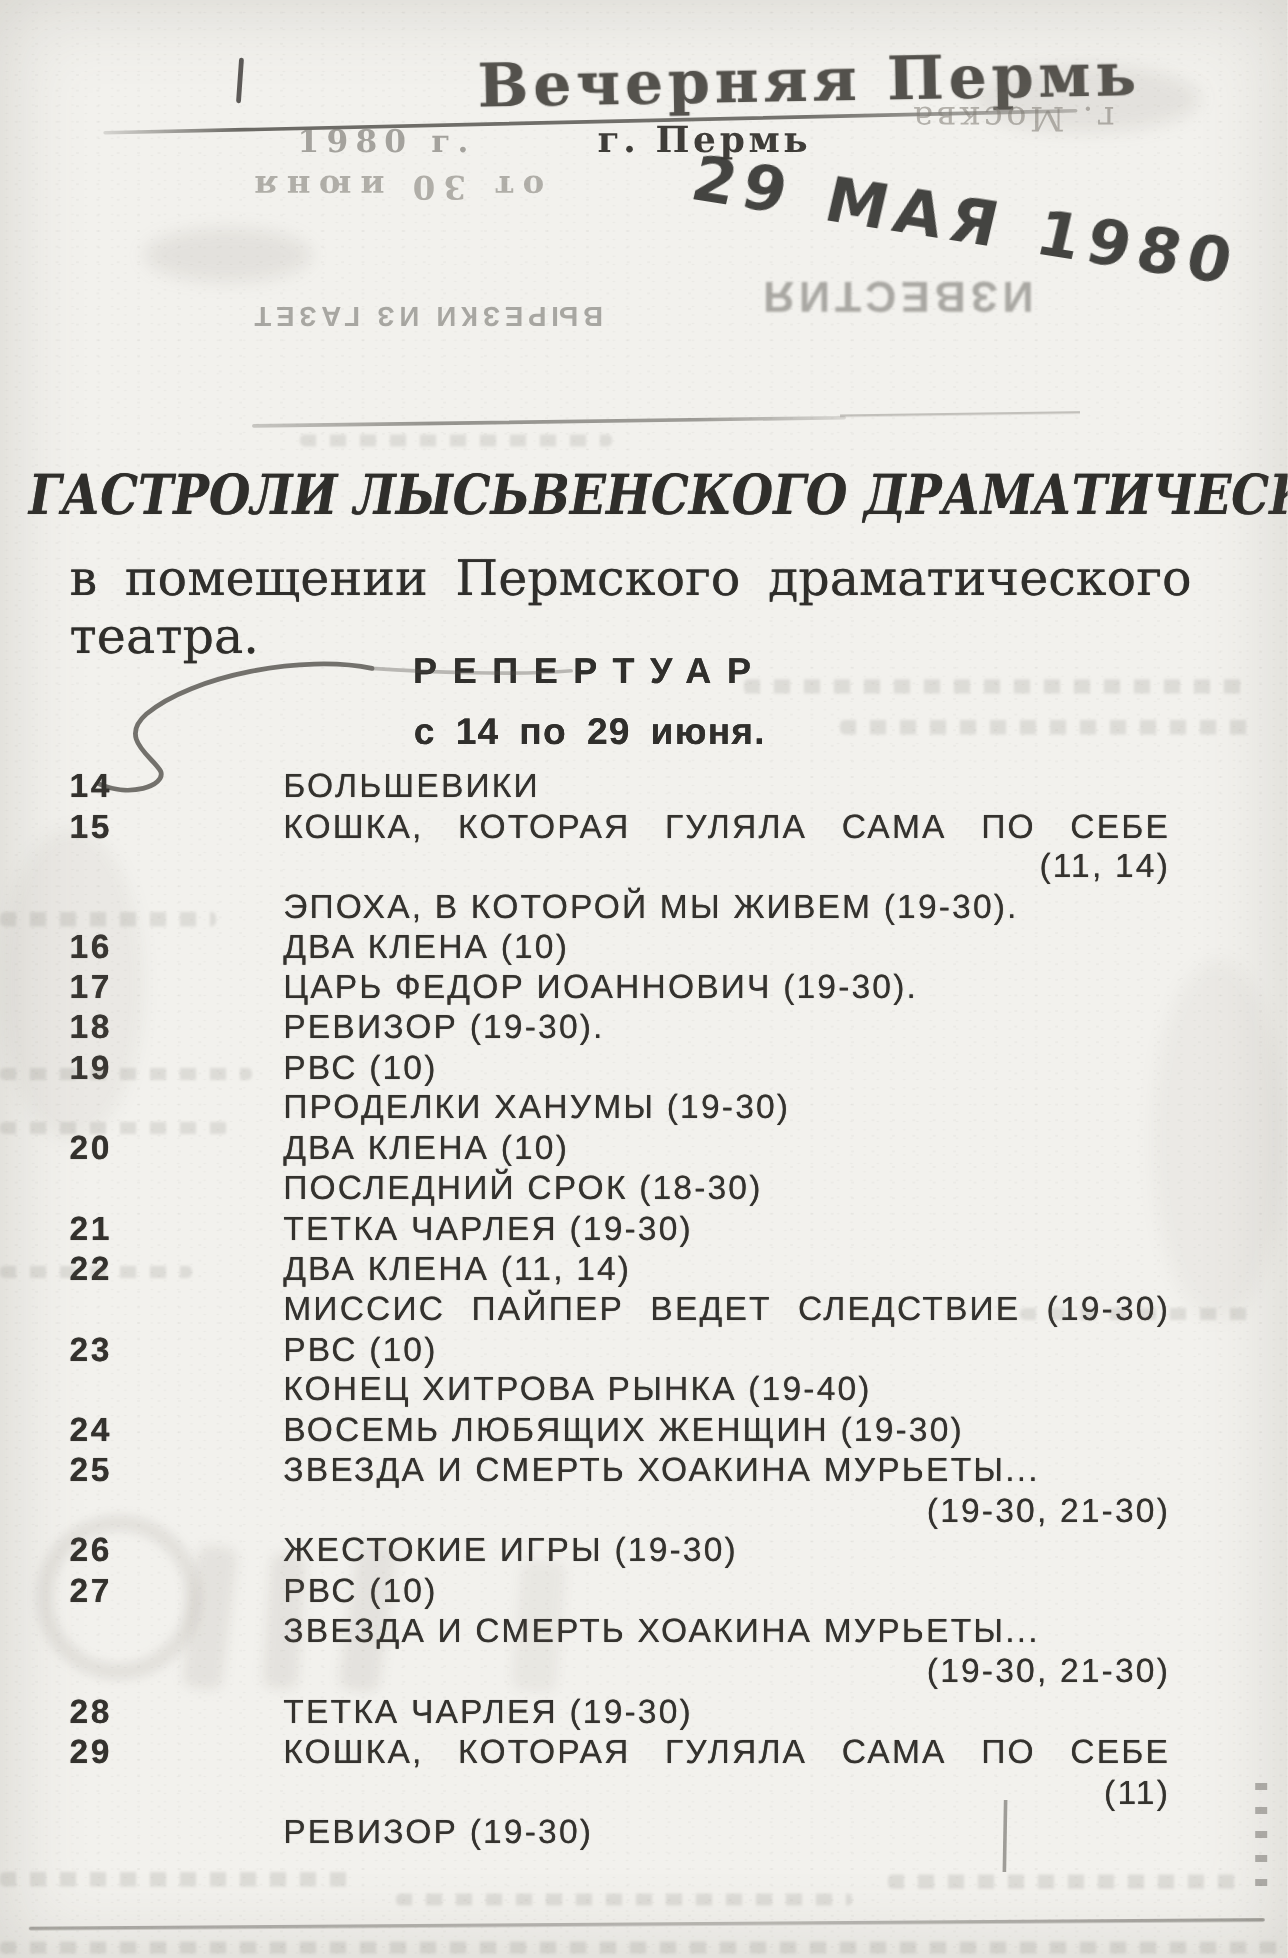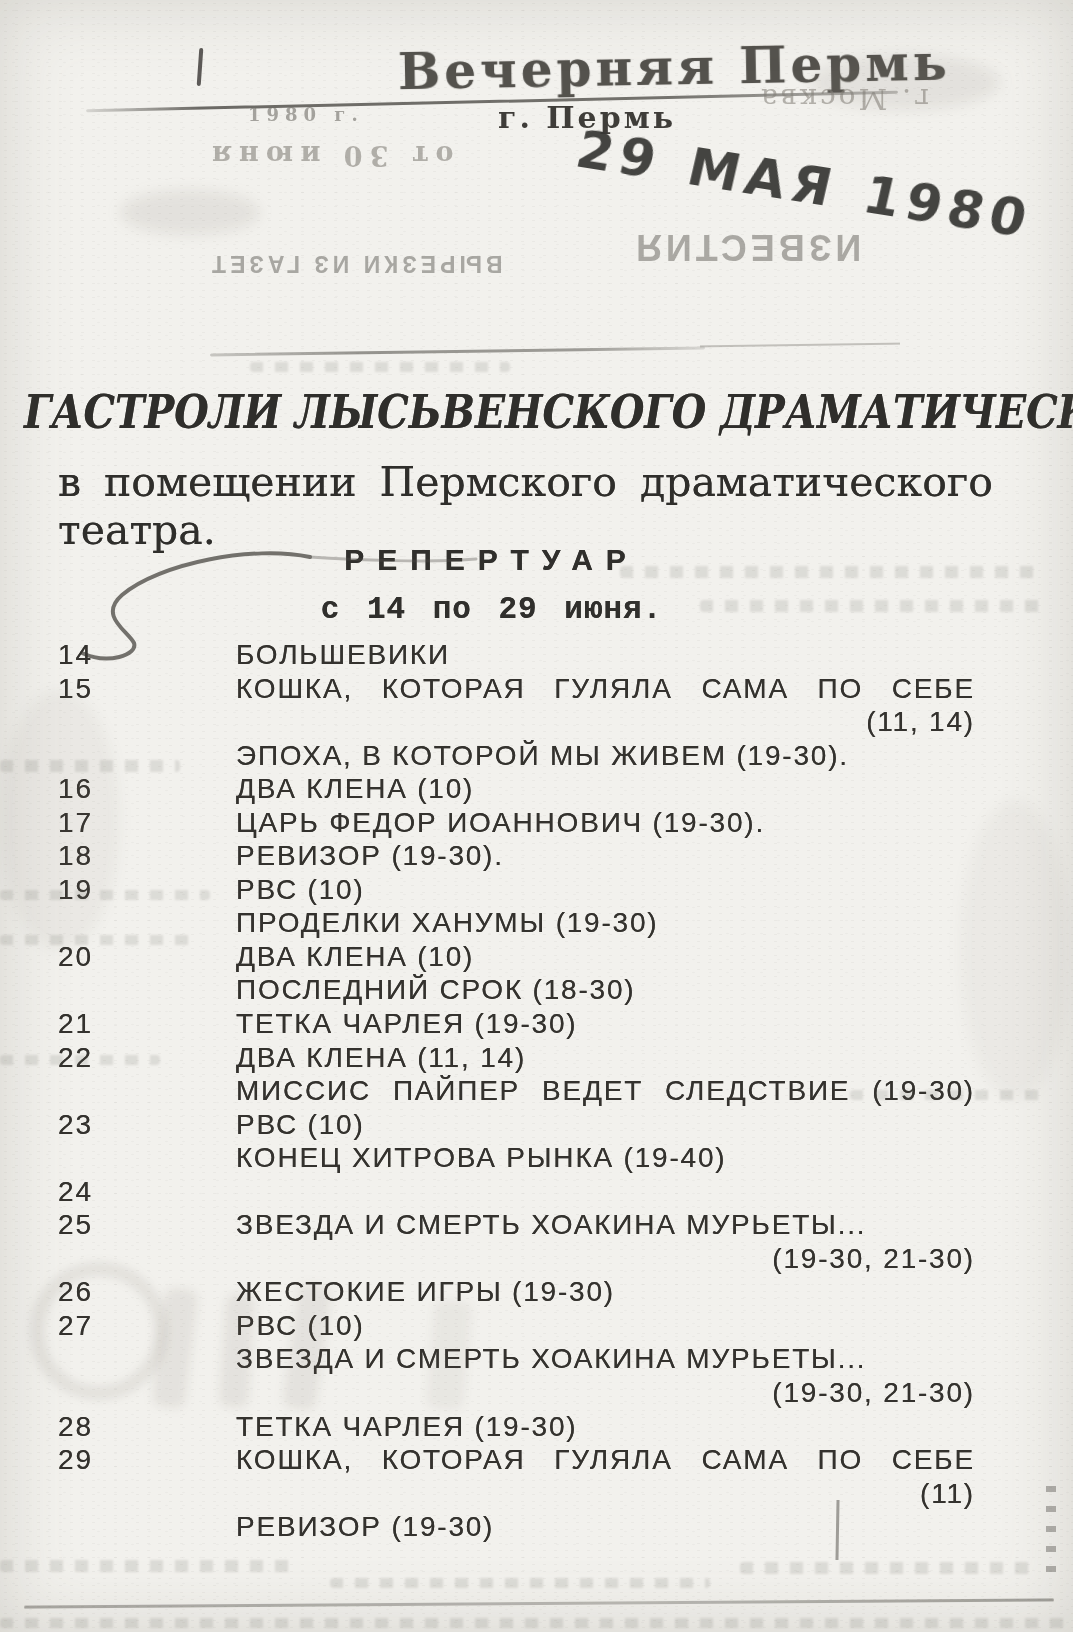--- a/index.html
+++ b/index.html
@@ -24,21 +24,21 @@
     letter-spacing:4px;color:#54524d;white-space:nowrap;
     transform:rotate(-1deg);filter:blur(.4px);
     text-shadow:0 0 1px rgba(60,58,52,.5);
   }
   .city{
     left:498px;top:100px;font-family:"DejaVu Serif", serif;font-weight:700;
     font-size:30px;letter-spacing:3px;color:#3f3d39;filter:blur(.3px);white-space:nowrap;
   }
   .year-note{
     left:248px;top:104px;font-family:"DejaVu Serif", serif;font-weight:700;
-    font-size:18px;letter-spacing:6px;color:rgba(112,110,103,.6);filter:blur(.6px);white-space:nowrap;
+    font-size:26px;letter-spacing:6px;color:rgba(112,110,103,.6);filter:blur(.6px);white-space:nowrap;
   }
   .bleed-june{
     left:205px;top:140px;font-family:"DejaVu Serif", serif;font-weight:700;
     font-size:27px;letter-spacing:7px;color:rgba(122,119,112,.55);
     transform:rotate(180deg);filter:blur(.6px);white-space:nowrap;
   }
   .bleed-moscow{
     left:758px;top:82px;font-family:"DejaVu Serif", serif;font-weight:500;
     font-size:28px;letter-spacing:3px;color:rgba(132,129,122,.58);
     transform:rotate(180deg);filter:blur(.5px);white-space:nowrap;
@@ -89,30 +89,29 @@
   
   .rep-heading{
     left:0;right:90px;top:543px;text-align:center;
     font-weight:700;font-size:30px;letter-spacing:13px;color:#302f2c;
     text-shadow:0 0 .5px rgba(48,47,44,.9);
   }
   .rep-range{
     left:0;right:90px;top:592px;text-align:center;
     font-weight:700;font-size:31px;letter-spacing:1px;word-spacing:7px;color:#302f2c;
     text-shadow:0 0 .5px rgba(48,47,44,.9);
-    font-family:Liberation Mono, monospace;
   }
   .squiggle{left:48px;top:543px;opacity:.78;}
 
   
   .rows{left:0;right:0;top:639px;}
   .row{position:relative;height:33.55px;}
   .row .day{
     position:absolute;left:58px;top:0;
-    font-weight:400;font-size:28px;letter-spacing:2px;color:#34322e;
+    font-weight:700;font-size:28px;letter-spacing:2px;color:#34322e;
     text-shadow:0 0 .6px rgba(52,50,46,.85);
   }
   .row .t{
     position:absolute;left:236px;right:98px;top:0;display:block;
     font-weight:400;font-size:28px;letter-spacing:1.8px;color:#34322e;
     white-space:nowrap;overflow:visible;
     text-shadow:0 0 .6px rgba(52,50,46,.85);
   }
   .row.r-just .t{white-space:normal;text-align:justify;text-align-last:justify;}
   .row.r-right .t{text-align:right;}
@@ -208,20 +207,21 @@
     </div>
   <div class="row">
       <span class="day">23</span>
       <span class="t">РВС (10)</span>
     </div>
   <div class="row">
       <span class="t">КОНЕЦ ХИТРОВА РЫНКА (19-40)</span>
     </div>
   <div class="row">
       <span class="day">24</span>
+      <span class="t">ВОСЕМЬ ЛЮБЯЩИХ ЖЕНЩИН (19-30)</span>
     </div>
   <div class="row">
       <span class="day">25</span>
       <span class="t">ЗВЕЗДА И СМЕРТЬ ХОАКИНА МУРЬЕТЫ...</span>
     </div>
   <div class="row r-right">
       <span class="t">(19-30, 21-30)</span>
     </div>
   <div class="row">
       <span class="day">26</span>

